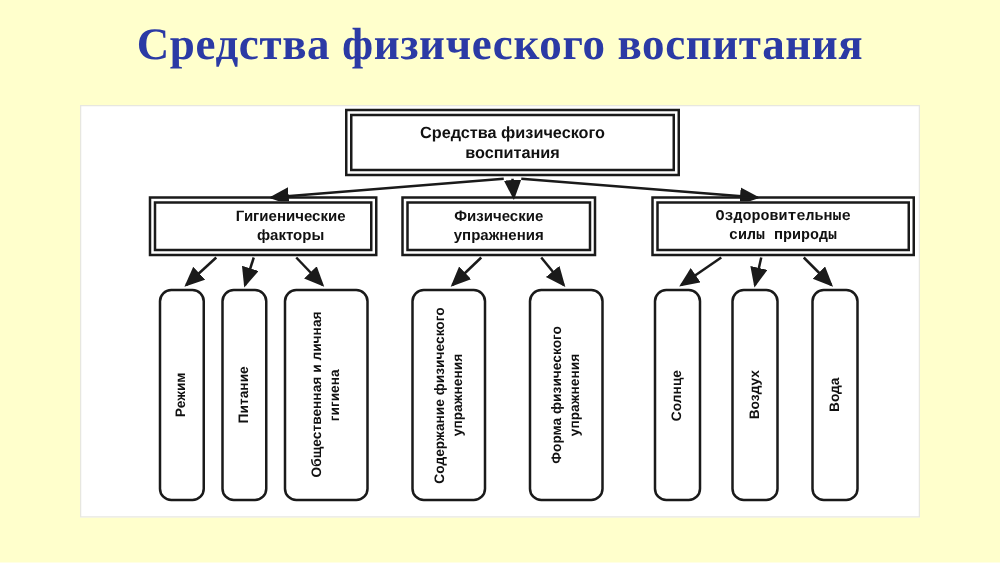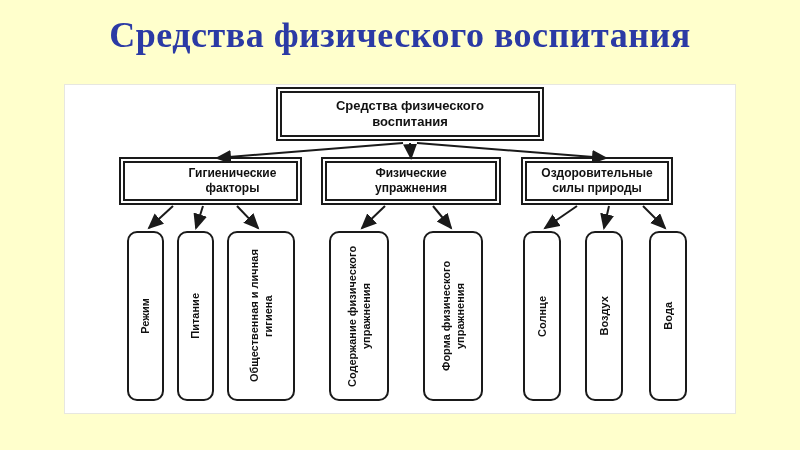--- a/index.html
+++ b/index.html
@@ -104,24 +104,24 @@
       <line x1="578" y1="121" x2="600" y2="143" stroke="#1a1a1a" stroke-width="2" marker-end="url(#ah)"></line>
     </svg>
 
     <div class="nodebox rootbox" style="left:215px; top:6px; width:260px; height:46px;">
       <span>Средства физического воспитания</span>
     </div>
 
     <div class="nodebox midbox" style="left:58px; top:76px; width:175px; height:40px;padding-left:44px;">
       <span>Гигиенические факторы</span>
     </div>
-    <div class="nodebox midbox" style="left:260px; top:76px; width:172px; height:40px;">
+    <div class="nodebox midbox" style="left:260px; top:76px; width:148px; height:40px;">
       <span>Физические упражнения</span>
     </div>
-    <div class="nodebox midbox" style="left:460px; top:76px; width:144px; height:40px;">
+    <div class="nodebox midbox" style="left:460px; top:76px; width:203px; height:40px;font-family:Liberation Mono, monospace;">
       <span>Оздоровительные силы природы</span>
     </div>
 
     <div class="leaf" style="left:62px; top:146px; width:37px; height:170px;">
       <span class="vtext">Режим</span>
     </div>
     <div class="leaf" style="left:112px; top:146px; width:37px; height:170px;">
       <span class="vtext">Питание</span>
     </div>
     <div class="leaf" style="left:162px; top:146px; width:68px; height:170px;">

